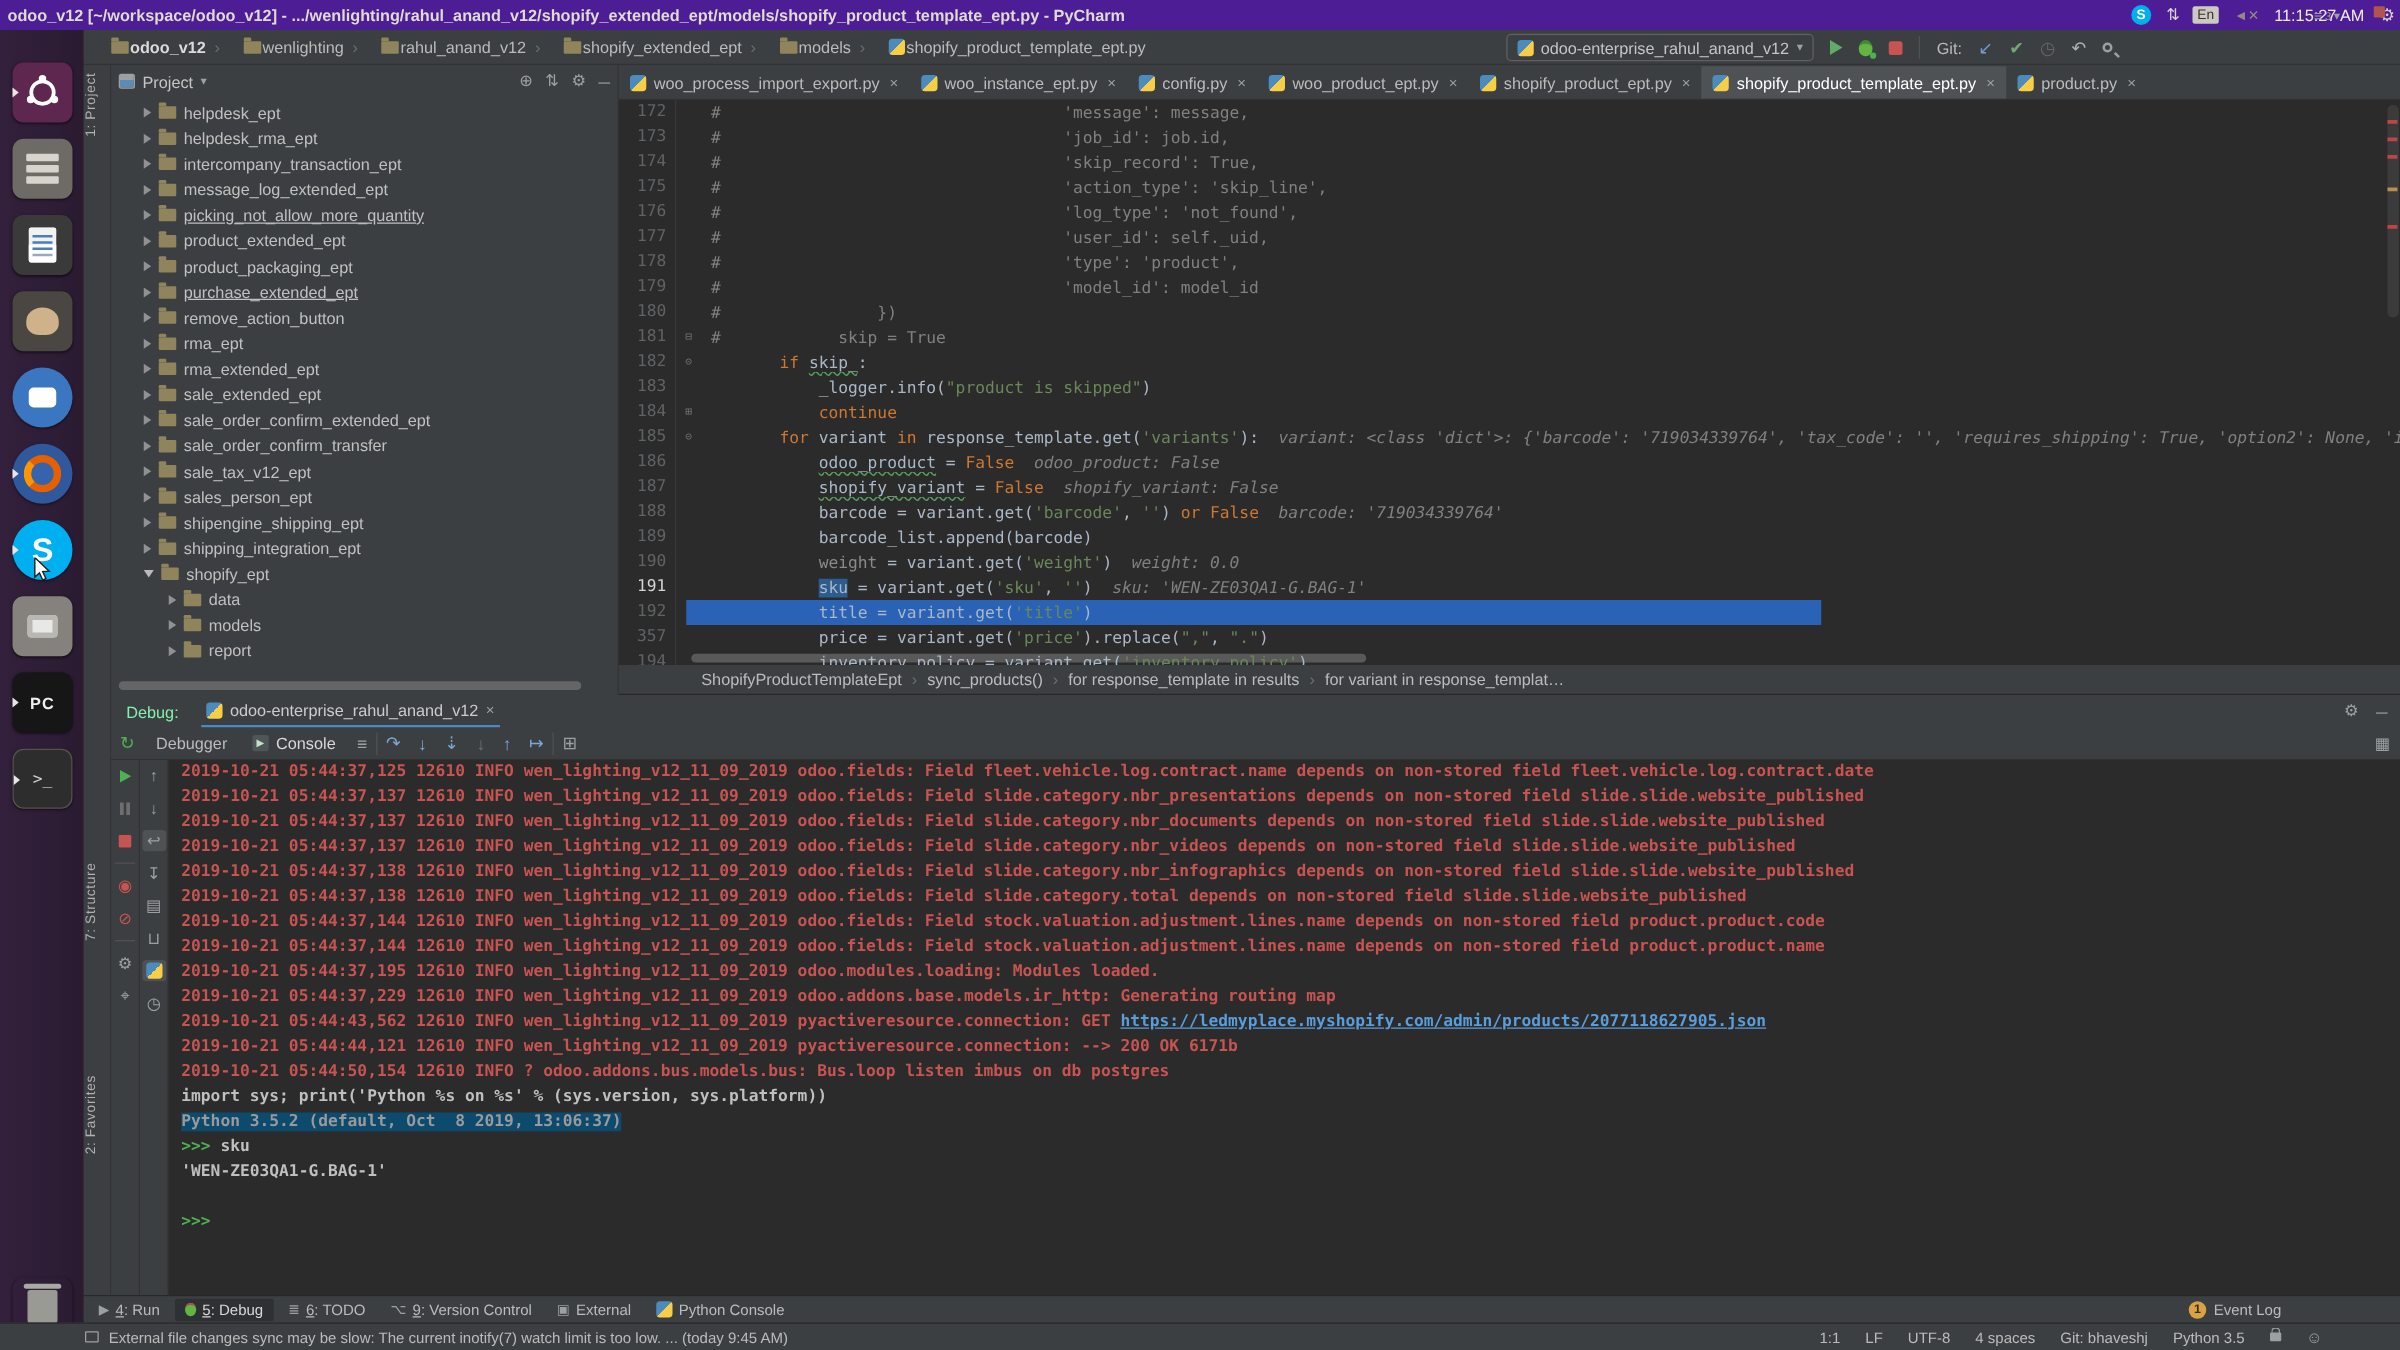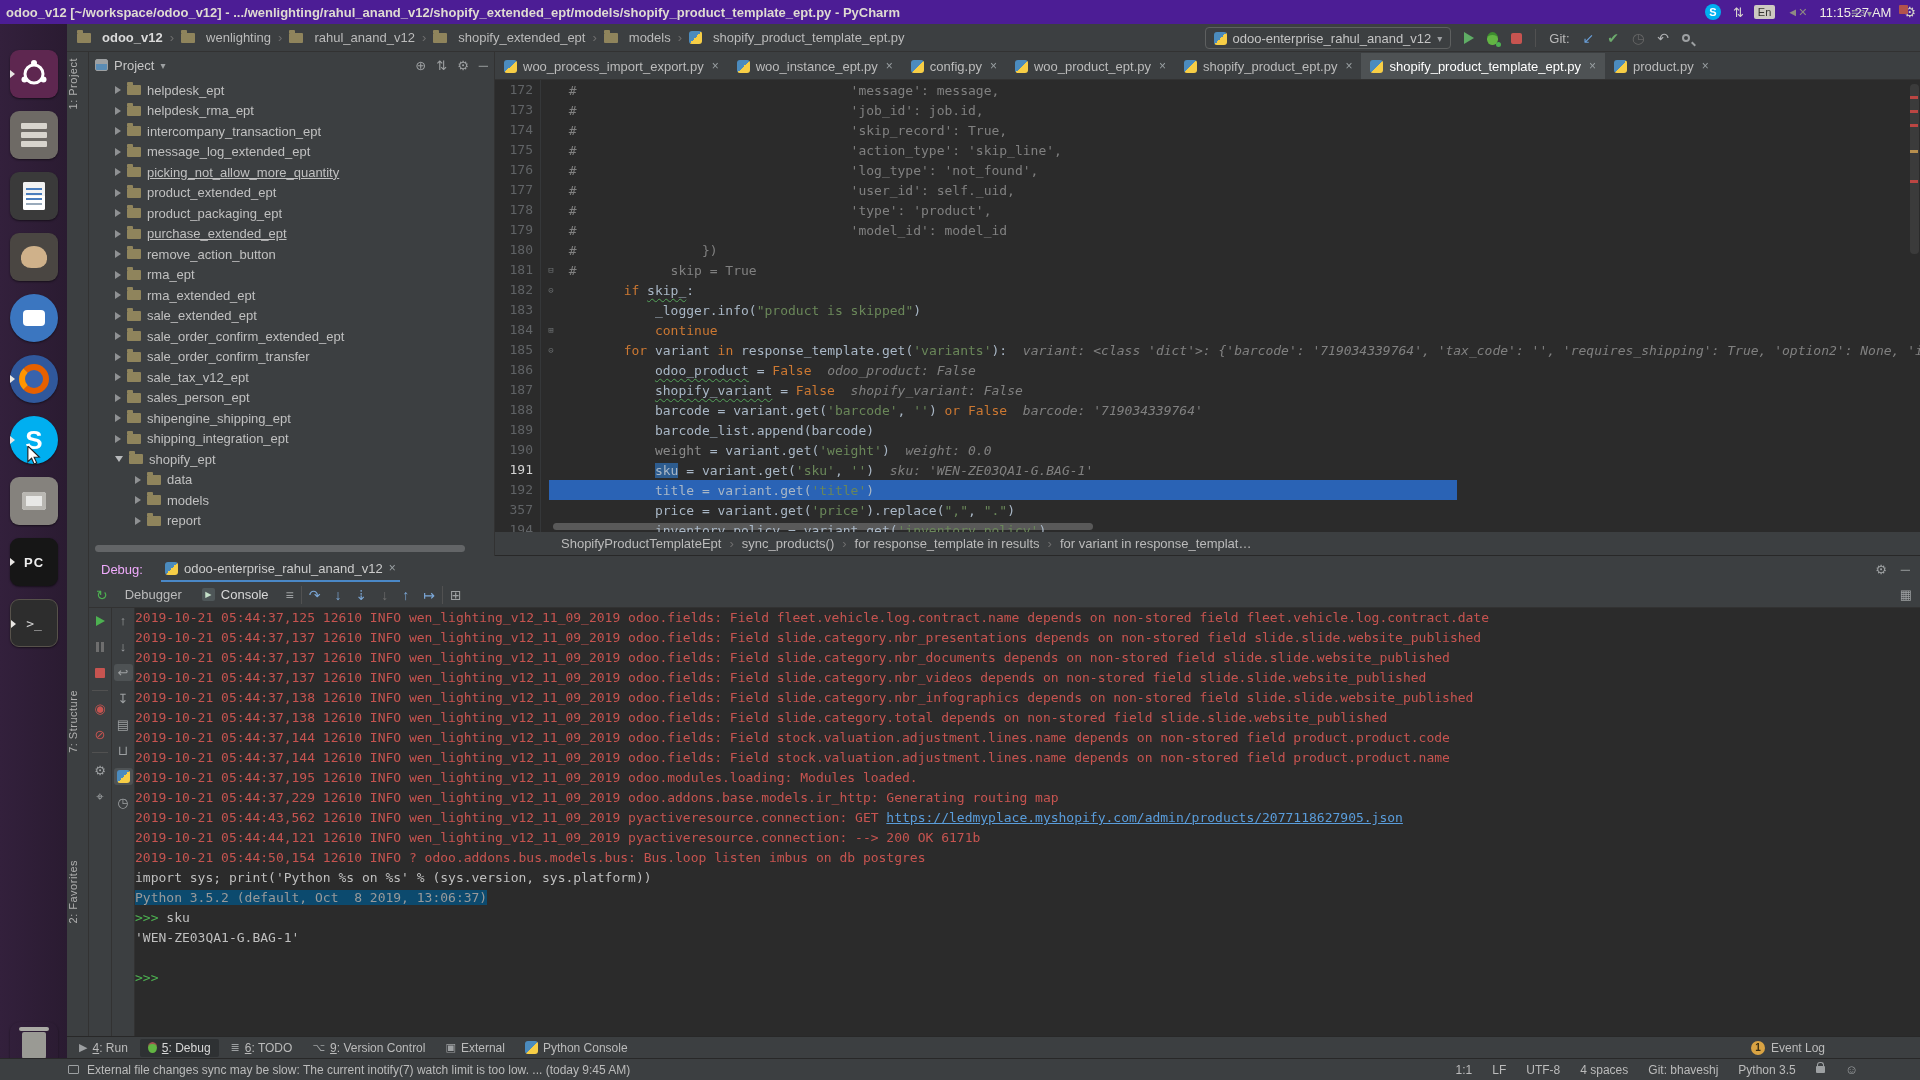--- a/index.html
+++ b/index.html
@@ -54,21 +54,21 @@
     background:#aSaaa4; background:#aaaaa4; border-radius:2px; }
   .ubuntu-svg circle { fill:none; stroke:#fff; stroke-width:3; }
   .ubuntu-svg .dot { fill:#fff; stroke:none; }
 
   #cursor { position:absolute; left:26px; top:446px; z-index:99; }
 
   
   #navbar { position:absolute; left:67px; top:24px; width:1853px; height:28px; background:#3c3f41;
     border-bottom:1px solid #323232; display:flex; align-items:center; font-size:13px; }
   #breadcrumbs { display:flex; align-items:center; margin-left:10px; gap:7px; white-space:nowrap; }
-  .bc-item { display:flex; align-items:center; gap:11px; color:#bbbbbb; }
+  .bc-item { display:flex; align-items:center; gap:1px; color:#bbbbbb;margin-left:12px; }
   .bc-item.first span.lbl { font-weight:bold; color:#dadada; }
   .bc-sep { color:#6e6e6e; }
   .folder { width:14px; height:10px; background:#8f845c; border-radius:1px; position:relative; display:inline-block; flex:none; }
   .folder::before { content:""; position:absolute; top:-3px; left:0; width:6px; height:3px; background:#8f845c; border-radius:1px 1px 0 0; }
   .pyicon { width:13px; height:13px; border-radius:3px; flex:none; display:inline-block;
     background:linear-gradient(135deg,#4b8bbe 0 50%,#f7ce46 50% 100%); }
   #run-cluster { position:absolute; right:230px; top:0; height:28px; display:flex; align-items:center; gap:13px; }
   #run-config { display:flex; align-items:center; gap:6px; border:1px solid #5e6060; border-radius:4px;
     padding:2px 8px; height:22px; color:#c5c5c5; }
   .caret { color:#9da0a2; font-size:10px; }
@@ -132,21 +132,21 @@
   #ed-stripe .mark { position:absolute; right:2px; width:8px; height:3px; background:#bc4643; }
   #ed-vthumb { position:absolute; right:1px; top:4px; width:9px; height:170px; background:rgba(255,255,255,.08); border-radius:4px; }
 
   
   #ecrumbs { position:absolute; left:495px; top:532px; width:1425px; height:24px; background:#3c3f41;
     border-bottom:1px solid #282828; display:flex; align-items:center; gap:8px; padding-left:66px; font-size:13px; color:#bbb; white-space:nowrap; }
 
   
   #dheader { position:absolute; left:89px; top:556px; width:1831px; height:26px; background:#3c3f41;
     display:flex; align-items:center; font-size:13px; }
-  #dheader .dlabel { margin-left:12px; color:#f0abfc; }
+  #dheader .dlabel { margin-left:12px; color:#86efac; }
   .dsession { margin-left:18px; height:25px; display:flex; align-items:center; gap:6px; color:#ccc;
     border-bottom:2px solid #4a88c7; padding:0 4px; }
   .dsession .x { color:#9aa0a3; font-size:12px; }
   #dheader-right { margin-left:auto; margin-right:10px; display:flex; gap:14px; color:#9da0a2; align-items:center; }
   #dtoolbar { position:absolute; left:89px; top:582px; width:1831px; height:26px; background:#3c3f41;
     border-bottom:1px solid #323232; display:flex; align-items:center; font-size:13px; color:#bbb; }
   .dtab { padding:0 10px; height:100%; display:flex; align-items:center; gap:6px; }
   .dtab.active { color:#d8d8d8; }
   .mini-console-icon { width:13px; height:13px; background:#4e5658; border-radius:2px; color:#c5e0c9; font-size:8px;
     display:flex; align-items:center; justify-content:center; }
@@ -162,21 +162,21 @@
   .dbi { width:19px; height:17px; display:flex; align-items:center; justify-content:center; font-size:13px; color:#9da0a2; border-radius:3px; }
   .dbi.on { background:#4e5254; }
   .dbi .resume { width:0; height:0; border-top:5px solid transparent; border-bottom:5px solid transparent; border-left:9px solid #4db151; }
   .dbi .pausebars { width:8px; height:10px; border-left:3px solid #6e6e6e; border-right:3px solid #6e6e6e; }
   .dbi .stopsq { width:10px; height:10px; background:#c75450; border-radius:1px; }
   .dbi.red { color:#c75450; }
   .hdiv { width:16px; height:1px; background:#515151; }
 
   #dconsole { position:absolute; left:135px; top:608px; width:1785px; height:428px; background:#2b2b2b; overflow:hidden;
     font-family:"DejaVu Sans Mono",monospace; font-size:13px; }
-  .lrow { height:20px; line-height:20px; padding-left:0; white-space:pre; }
+  .lrow { height:20px; line-height:20px; padding-left:10px; white-space:pre;font-weight:bold; }
   .ce { color:#c75450; }
   .cp { color:#bfbfbf; }
   .cd { color:#9a9a9a; }
   .cdbg { background:#0c4a6e; }
   .cg { color:#4db151; }
   .clink { color:#5a9ddb; text-decoration:underline; }
 
   
   #twbar { position:absolute; left:67px; top:1036px; width:1853px; height:22px; background:#3c3f41;
     border-top:1px solid #282828; display:flex; align-items:center; font-size:12px; color:#bbb; }

